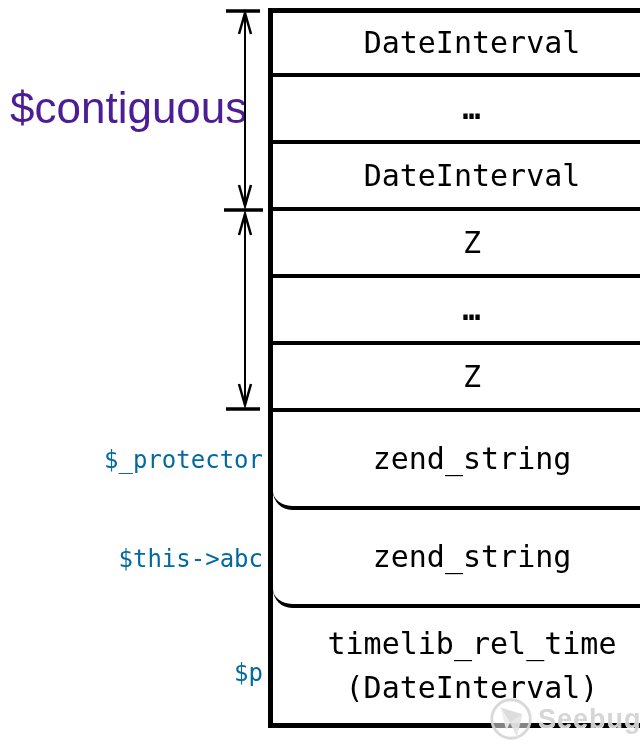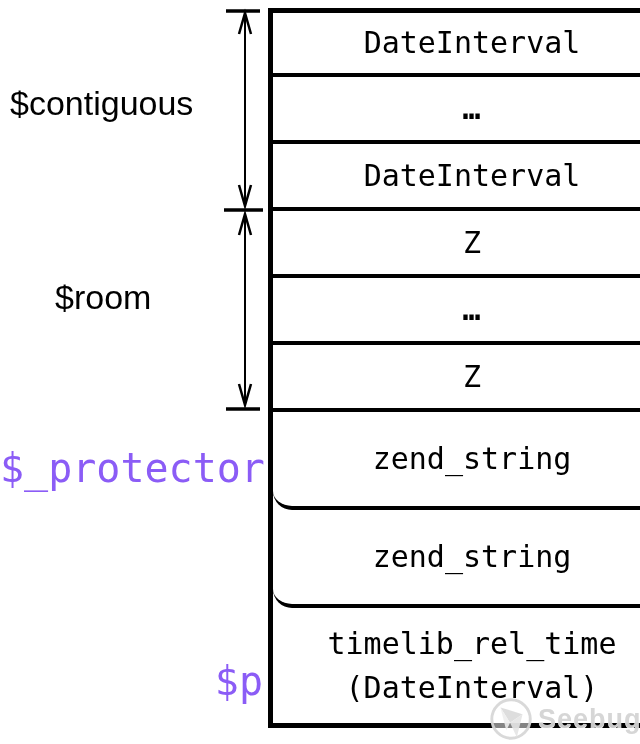--- a/index.html
+++ b/index.html
@@ -45,33 +45,33 @@
   .h-s1 { height: 64px; }
   .h-s  { height: 67px; }
   .h-m  { height: 98px; border-radius: 19px; }
   .h-l  { height: 115px; }
   .ellipsis-row { font-weight: bold; letter-spacing: 1px; }
 
   
   .var-label-sans {
     position: absolute;
     font-family: "Liberation Sans", sans-serif;
-    font-size: 34px;
-    color: #000000;
+    font-size: 44px;
+    color: #4c1d95;
     line-height: 1;
     white-space: nowrap;
   }
   .var-label-mono {
     position: absolute;
     left: 0;
     width: 263px;
     text-align: right;
     font-family: "DejaVu Sans Mono", "Liberation Mono", monospace;
-    font-size: 40px;
-    color: #8b5cf6;
+    font-size: 24px;
+    color: #0369a1;
     line-height: 1;
     white-space: nowrap;
   }
   #lbl-contiguous { left: 10px; top: 86px; }
   #lbl-room       { left: 55px; top: 280px; }
   #lbl-protector  { top: 448px; }
   #lbl-thisabc    { top: 547px; }
   #lbl-p          { top: 661px; }
 
   
@@ -100,22 +100,22 @@
     text-shadow: 0 1px 0 #ffffff;
     margin-left: 1px;
   }
 </style>
 </head>
 <body>
 
 <div class="canvas">
 
   <div id="lbl-contiguous" class="var-label-sans">$contiguous</div>
-  <div id="lbl-room" class="var-label-sans">$room</div>
   <div id="lbl-protector" class="var-label-mono">$_protector</div>
+  <div id="lbl-thisabc" class="var-label-mono">$this-&gt;abc</div>
   <div id="lbl-p" class="var-label-mono">$p</div>
 
   <svg class="arrows-svg" width="56" height="416" viewBox="0 0 56 416">
     <g stroke="#000000" fill="none">
 
       <line x1="8" y1="7" x2="42" y2="7" stroke-width="3.5"></line>
 
       <line x1="27" y1="9" x2="27" y2="202" stroke-width="2"></line>
       <polyline points="21,30 27,9 33,30" stroke-width="2.5"></polyline>
       <polyline points="21,181 27,202 33,181" stroke-width="2.5"></polyline>

